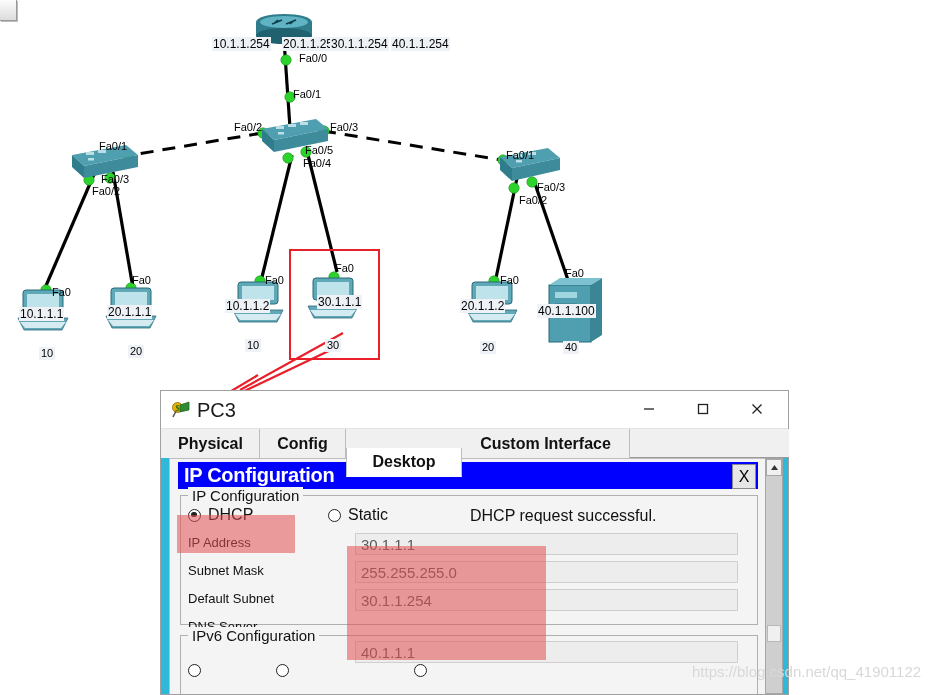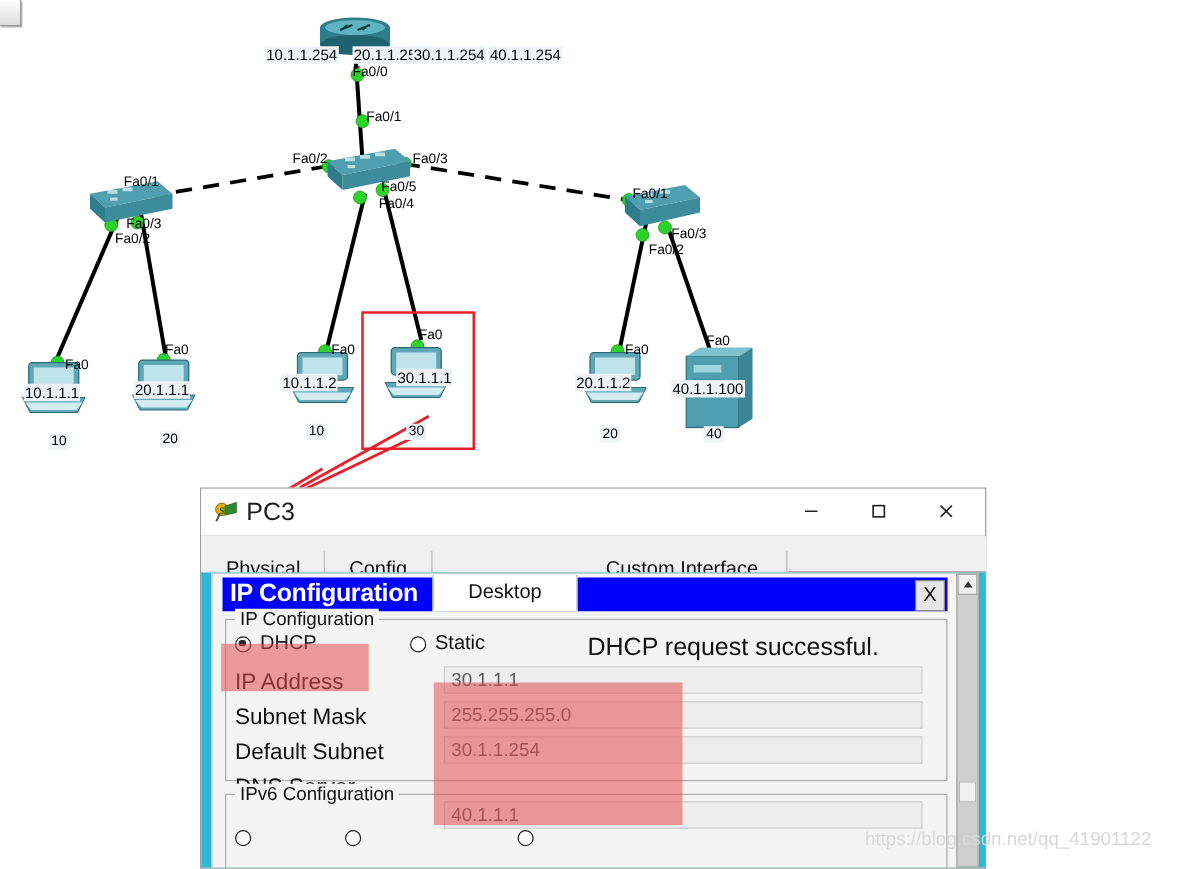--- a/index.html
+++ b/index.html
@@ -82,28 +82,29 @@
   #btn-min{right:116px;}
   #btn-max{right:62px;}
   #btn-close{right:8px;}
 
   
   #tabbar{
     position:relative;height:29px;background:#f0f0f0;
     border-bottom:1px solid #9c9c9c;
   }
   .tab{
-    position:absolute;top:12px;height:29px;
+    position:absolute;top:0;height:29px;
     display:flex;align-items:center;justify-content:center;
     font-size:16px;color:#111;
     background:#f0f0f0;
     border-right:1px solid #bdbdbd;
     box-sizing:border-box;
     padding:0 12px;
     font-family:"Liberation Sans", sans-serif;
+    font-weight:bold;
   }
   .tab.active{
     background:#ffffff;
     border-bottom:1px solid #ffffff;
     border-left:1px solid #bdbdbd;
     z-index:3;
   }
   #tab-physical{left:1px;width:98px;}
   #tab-config{left:99px;width:86px;}
   #tab-desktop{left:185px;width:116px;margin-top:19px;}
@@ -175,28 +176,28 @@
   .radio-circle.checked::after{
     content:"";position:absolute;left:2.4px;top:2.4px;
     width:5.4px;height:5.4px;border-radius:50%;background:#222;
   }
   .radio-label{
     margin-left:7px;font-size:16px;color:#111;
     font-family:"Liberation Sans", sans-serif;
   }
   #status-msg{
     position:absolute;left:300px;top:48px;
-    font-size:20px;color:#111;
+    font-size:16px;color:#111;
     font-family:"Liberation Sans", sans-serif;
     white-space:nowrap;
   }
 
   .field-label{
     position:absolute;left:18px;
-    font-size:18px;color:#111;
+    font-size:13px;color:#111;
     font-family:"Liberation Sans", sans-serif;
     white-space:nowrap;
   }
   .field-input{
     position:absolute;left:185px;width:383px;height:22px;
     background:#ededed;
     border:1px solid #cfcfcf;
     box-sizing:border-box;
     font-size:15px;color:#5a5a5a;
     font-family:"Liberation Sans", sans-serif;
@@ -373,21 +374,21 @@
       <line x1="229" y1="428" x2="243" y2="528" stroke-width="2.4"></line>
       <polyline points="233,510 243,531 250,512" stroke-width="2.4" stroke-linejoin="round"></polyline>
     </g>
   </svg>
 
   <div class="ipname" style="left:212px;top:37px;">10.1.1.254</div>
   <div class="ipname" style="left:282px;top:37px;">20.1.1.254</div>
   <div class="ipname" style="left:330px;top:37px;">30.1.1.254</div>
   <div class="ipname" style="left:391px;top:37px;">40.1.1.254</div>
 
-  <div class="port-label" style="left:282px;top:52px;">Fa0/0</div>
+  <div class="port-label" style="left:299px;top:52px;">Fa0/0</div>
   <div class="port-label" style="left:293px;top:88px;">Fa0/1</div>
   <div class="port-label" style="left:234px;top:121px;">Fa0/2</div>
   <div class="port-label" style="left:330px;top:121px;">Fa0/3</div>
   <div class="port-label" style="left:303px;top:157px;">Fa0/4</div>
   <div class="port-label" style="left:305px;top:144px;">Fa0/5</div>
 
   <div class="port-label" style="left:99px;top:140px;">Fa0/1</div>
   <div class="port-label" style="left:92px;top:185px;">Fa0/2</div>
   <div class="port-label" style="left:101px;top:173px;">Fa0/3</div>
 

